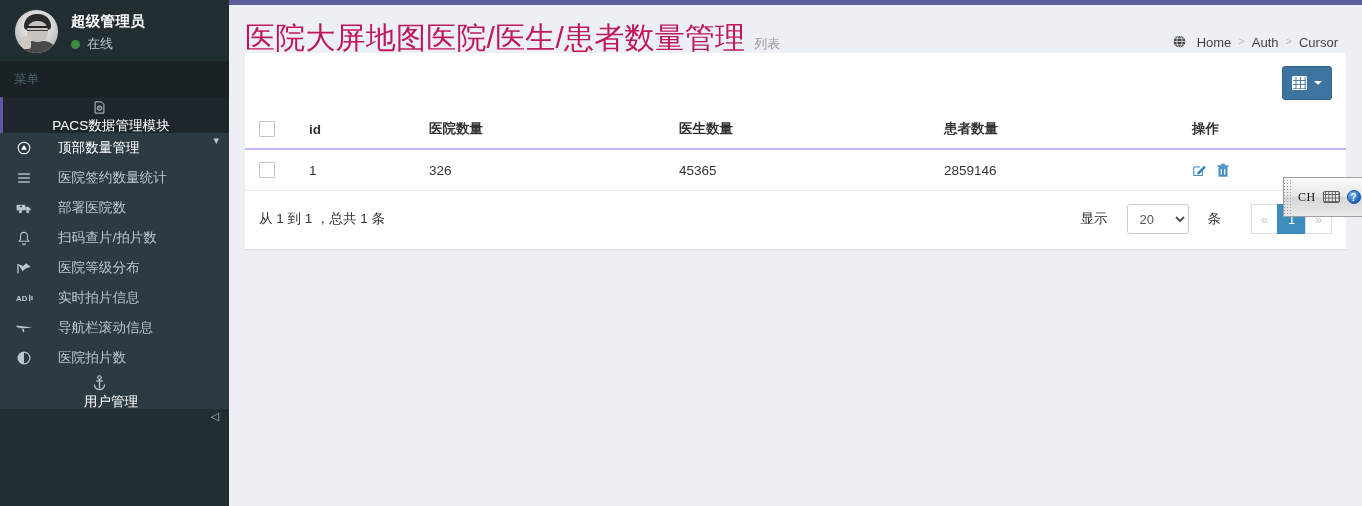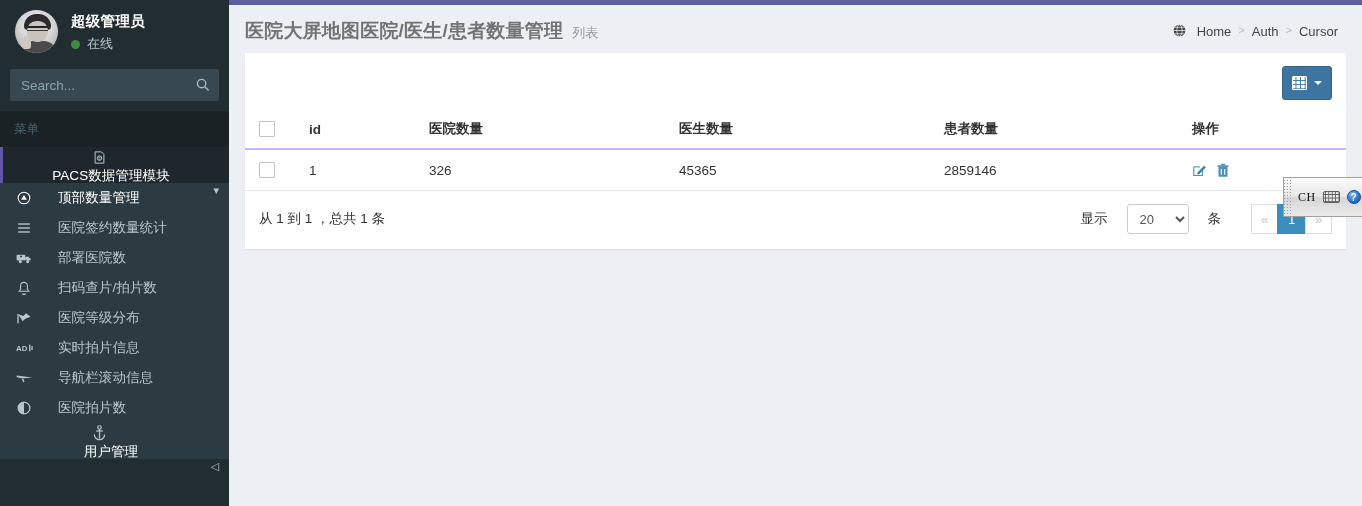--- a/index.html
+++ b/index.html
@@ -137,21 +137,21 @@
     position: absolute; left: 229px; top: 0;
     width: 1133px; height: 506px;
     background: #ecf0f5;
   }
   .topbar { height: 5px; background: #5c5e9e; }
   .page-header {
     padding: 13px 18px 11px 16px;
     display: flex; align-items: baseline;
   }
   .page-title {
-    font-size: 19px; color: #737373; font-weight: bold;
+    font-size: 30px; color: #be185d; font-weight: normal;
     letter-spacing: .2px;
   }
   .page-sub { font-size: 13px; color: #999; margin-left: 9px; }
   .breadcrumb {
     margin-left: auto; display: flex; 
     font-size: 13px; color: #444; gap: 7px;
     padding-right: 6px;
   }
   .breadcrumb a { color: #3c8dbc; text-decoration: none; color: #444; }
   .bc-sep { color: #bbb; font-size: 11px; }
@@ -299,31 +299,20 @@
       </div>
       <div class="user-info">
         <div class="user-name">超级管理员</div>
         <div class="user-status">
           <span class="dot-online"></span>
           <span>在线</span>
         </div>
       </div>
     </div>
 
-    <div class="search-wrap">
-      <div class="search-box">
-        <input type="text" placeholder="Search..." style="">
-        <span class="search-btn">
-          <svg viewBox="0 0 20 20">
-              <circle cx="8" cy="8" r="6"></circle>
-              <line x1="12.5" y1="12.5" x2="18" y2="18"></line>
-            </svg>
-        </span>
-      </div>
-    </div>
 
     <div class="menu-header">菜单</div>
 
     <ul class="menu">
       <li class="treeview open">
         <a href="#">
           <span class="mi-icon">
             <svg width="15" height="15" viewBox="0 0 24 24">
               <path d="M5 3h10l4 4v14H5z" fill="none" stroke="currentColor" stroke-width="1.6"></path>
               <circle cx="12" cy="13" r="3.6" fill="none" stroke="currentColor" stroke-width="1.6"></circle>

